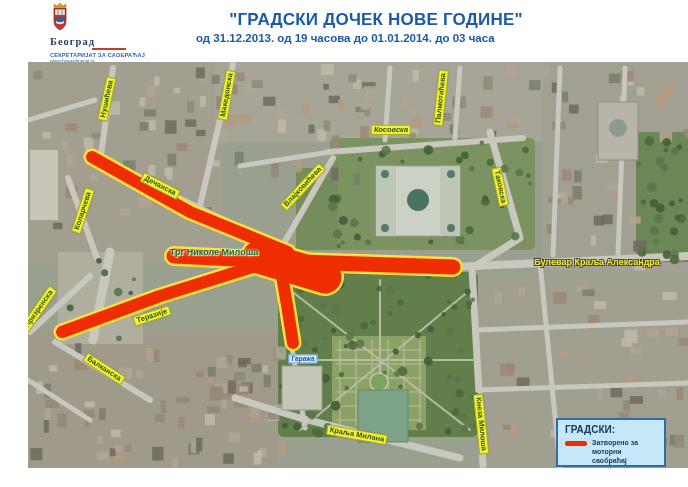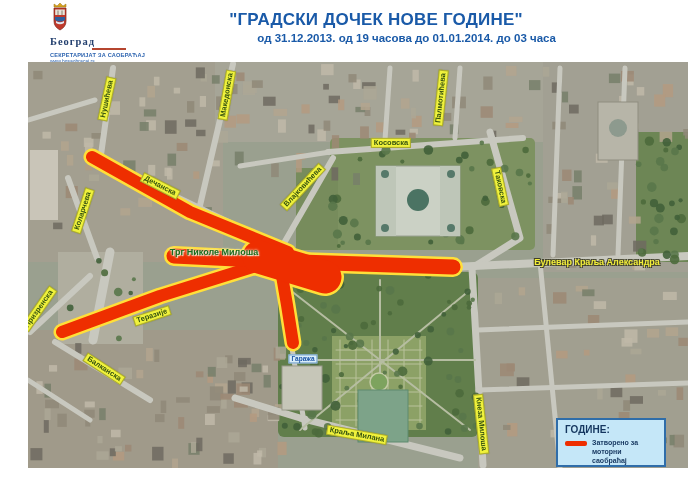--- a/index.html
+++ b/index.html
@@ -9,21 +9,21 @@
 
   
   .logo-wrap{position:absolute;left:50px;top:2px;width:118px;text-align:left;}
   .logo-city{font-family:"Liberation Serif",serif;font-weight:bold;font-size:10.5px;
              color:#24406f;letter-spacing:1px;line-height:1.05;}
   .logo-rule{width:34px;height:2px;background:#b5452f;margin:1px auto 2px auto;}
   .logo-org{font-size:5.6px;font-weight:bold;color:#2d64b0;letter-spacing:.2px;margin-top:2px;}
   .logo-url{font-size:5px;color:#2d64b0;}
   .page-title{position:absolute;left:196px;top:10px;width:360px;text-align:center;
               font-size:17px;font-weight:bold;color:#1a5aa8;letter-spacing:.2px;}
-  .page-sub{position:absolute;left:196px;top:32px;width:360px;text-align:right;
+  .page-sub{position:absolute;left:196px;top:32px;width:360px;text-align:left;
             font-size:11.5px;font-weight:bold;color:#1a5aa8;}
 
   
   #map{position:absolute;left:28px;top:62px;width:660px;height:406px;
        background:#9aa08f;overflow:hidden;}
   #map-svg{position:absolute;left:0;top:0;}
 
   .lbl{position:absolute;white-space:nowrap;font-weight:bold;line-height:1.1;
        transform:translate(-50%,-50%) rotate(var(--r,0deg));z-index:10;}
   .lbl.box{background:#f0f23c;color:#35520f;font-size:7.5px;padding:0 2px;
@@ -558,33 +558,33 @@
           <polyline points="259,257 325,277" fill="none" stroke="#ee2e00" stroke-width="33" stroke-linecap="round" stroke-linejoin="round"></polyline>
         </g>
     </svg>
 
   <div class="lbl box" style="left: 79px; top: 37px; --r: -78deg;">Нушићева</div>
       <div class="lbl box" style="left: 199px; top: 33px; --r: -80deg;">Македонска</div>
       <div class="lbl box" style="left: 413px; top: 36px; --r: -84deg;">Палмотићева</div>
       <div class="lbl box" style="left: 132px; top: 124px; --r: 27deg;">Дечанска</div>
       <div class="lbl box" style="left: 55px; top: 149px; --r: -72deg;">Коларчева</div>
       <div class="lbl box" style="left: 275px; top: 125px; --r: -47deg;">Влајковићева</div>
-      <div class="lbl box" style="left: 363px; top: 81px; --r: 0deg;">Косовска</div>
+      <div class="lbl box" style="left: 363px; top: 68px; font-style: italic; --r: 0deg;">Косовска</div>
       <div class="lbl box" style="left: 472px; top: 125px; --r: 78deg;">Таковска</div>
       <div class="lbl green" style="left: 186px; top: 191px; --r: 0deg;">Трг Николе Милоша</div>
       <div class="lbl yellow" style="left: 569px; top: 201px; --r: 0deg;">Булевар Краља Александра</div>
       <div class="lbl box" style="left: 124px; top: 254px; --r: -18deg;">Теразије</div>
       <div class="lbl box" style="left: 11px; top: 247px; --r: -55deg;">Призренска</div>
       <div class="lbl box" style="left: 76px; top: 307px; --r: 33deg;">Балканска</div>
       <div class="lbl box" style="left: 329px; top: 373px; --r: 10deg;">Краља Милана</div>
       <div class="lbl box" style="left: 453px; top: 362px; --r: 84deg;">Кнеза Милоша</div>
       <div class="lbl blue" style="left: 275px; top: 297px; --r: 0deg;">Гаража</div>
     </div>
 
   <div id="legend">
-    <div class="legend-title">ГОДИНЕ:</div>
+    <div class="legend-title">ГРАДСКИ:</div>
     <div class="legend-item">
       <div class="legend-swatch" style="background: rgb(238, 46, 0);"></div>
       <div class="legend-label">Затворено за моторни саобраћај</div>
     </div>
   </div>
 
 </div>
 
 </body></html>

